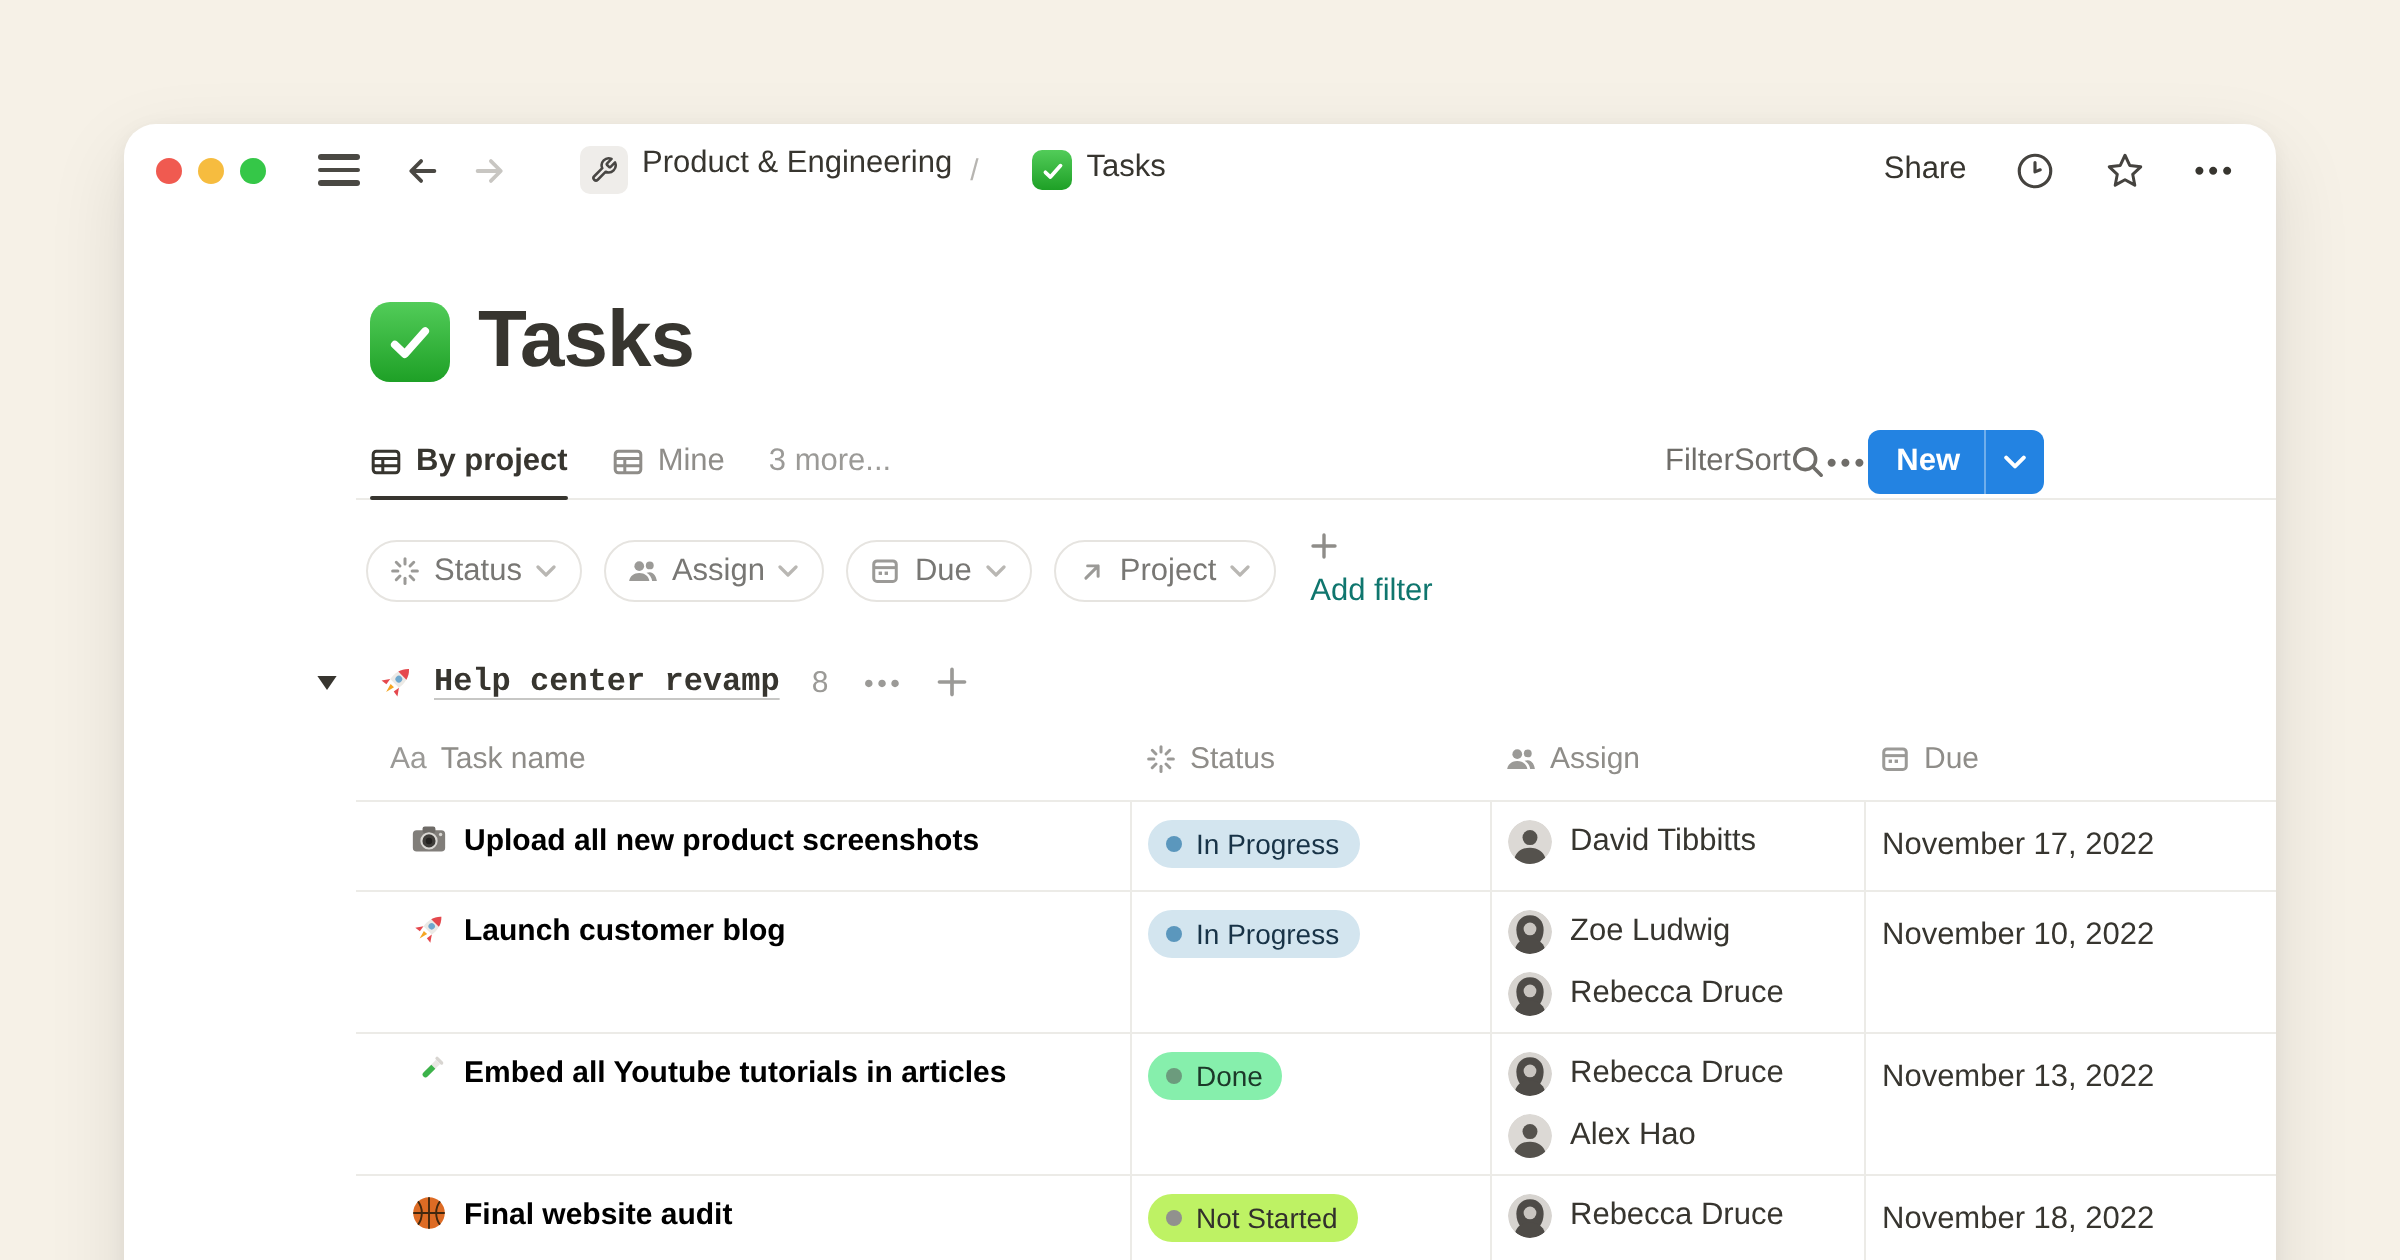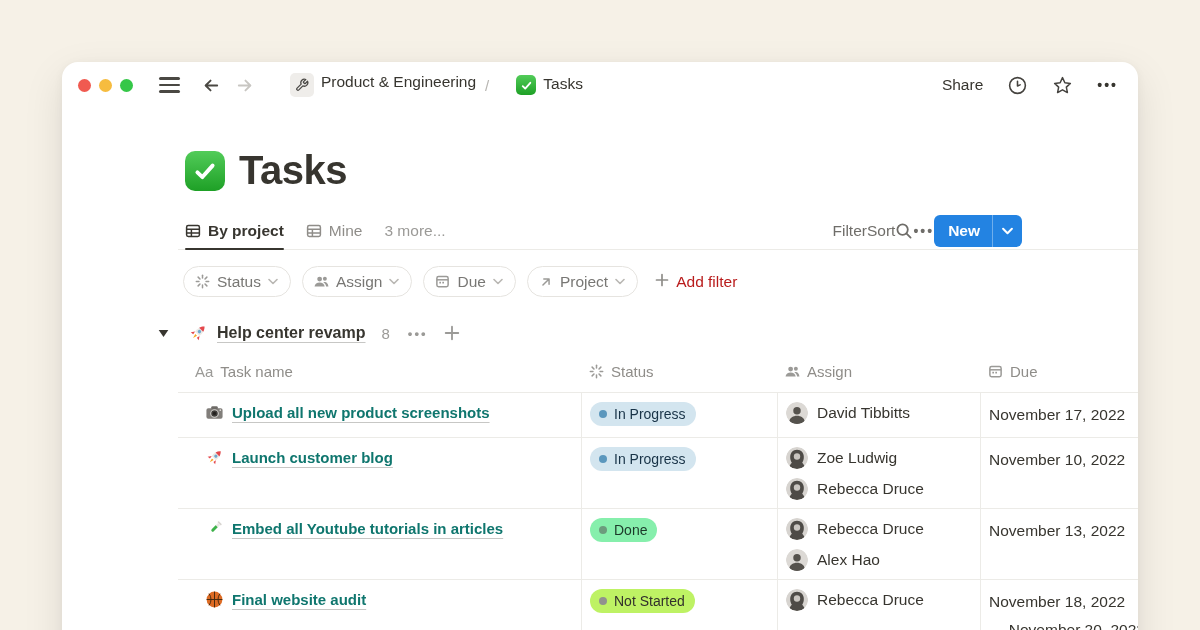--- a/index.html
+++ b/index.html
@@ -49,43 +49,43 @@
   .toolbar-right { margin-left:auto; display:flex; align-items:center; }
   .tool-label { font-size:15.5px; color:#6F6D69; cursor:pointer; }
   .new-btn { display:flex; align-items:stretch; height:32px; border-radius:6px; overflow:hidden; background:#2383E2; cursor:pointer; }
   .new-main { color:#fff; font-size:15.5px; font-weight:bold; display:flex; align-items:center; padding:0 12px 0 14px;text-align:center; }
   .new-split { width:1px; background:rgba(255,255,255,.35); }
   .new-chev { display:flex; align-items:center; padding:0 9px; }
   
   .chips-row { margin-left:121px; margin-top:16px; display:flex; align-items:center; gap:11px; }
   .chip { display:flex; align-items:center; gap:7px; height:31px; padding:0 12px 0 11px;
           border:1px solid #E6E4E0; border-radius:16px; color:#787774; font-size:15.5px; cursor:pointer; background:#fff; }
-  .add-filter { display:flex; align-items:flex-start; gap:7px; color:#b91c1c; font-size:15.5px; cursor:pointer; margin-left:6px; }
+  .add-filter { display:flex; align-items:flex-start; gap:7px; color:#0f766e; font-size:15.5px; cursor:pointer; margin-left:6px;flex-direction:column; }
   
   .group-row { margin-left:96px; margin-top:26px; display:flex; align-items:center; }
   .toggle { margin-right:19px; cursor:pointer; display:flex; }
   .group-title { font-size:16px; font-weight:bold; color:#37352F; cursor:pointer;
-                 text-decoration:underline; text-decoration-color:rgba(55,53,47,.28); text-underline-offset:4px; text-decoration-thickness:1px; }
+                 text-decoration:underline; text-decoration-color:rgba(55,53,47,.28); text-underline-offset:4px; text-decoration-thickness:1px;font-family:Liberation Mono, monospace; }
   .group-emoji { margin-right:9px; display:flex; }
   .group-count { color:#9B9A97; font-size:15px; margin-left:16px; }
   .group-dots { color:#9B9A97; letter-spacing:2px; font-weight:bold; font-size:13px; margin-left:18px; cursor:pointer; }
   .group-plus { margin-left:16px; cursor:pointer; display:flex; }
   
   .tbl { margin-left:116px; width:960px; margin-top:8px; }
-  .t-row { display:grid; grid-template-columns:387px 180px 187px 206px; border-bottom:1px solid #ECEBE7;gap:16px; }
+  .t-row { display:grid; grid-template-columns:387px 180px 187px 206px; border-bottom:1px solid #ECEBE7; }
   .t-head { height:42px; }
   .h-cell { display:flex; align-items:center; gap:7px; color:#8F8D89; font-size:15px; padding-left:8px; }
   .h-cell.first { padding-left:17px; }
   .aa { font-size:15px; color:#9B9A97; }
   .t-body .cell { padding:8px 8px 8px 8px; }
   .t-body .cell + .cell { border-left:1px solid #ECEBE7; }
   .cell-title { padding-left:27px !important; font-size:15px; line-height:24px; }
   .row-emoji { display:inline-block; vertical-align:-4px; margin-right:8px; }
-  .task-link { font-weight:bold; color:#0f766e; cursor:pointer;
-               text-decoration:underline; text-decoration-color:rgba(55,53,47,.28); text-underline-offset:4px; text-decoration-thickness:1px; }
+  .task-link { font-weight:bold; color:#000000; cursor:pointer;
+               text-decoration-color:rgba(55,53,47,.28); text-underline-offset:4px; text-decoration-thickness:1px; }
   .pill { display:inline-flex; align-items:center; gap:7px; height:24px; padding:0 10px 0 9px; border-radius:13px; font-size:14px; cursor:pointer; }
   .pill i { width:8px; height:8px; border-radius:50%; display:block; }
   .pill-blue { background:#D3E5EF; color:#183347; } .pill-blue i { background:#5B97BD; }
   .pill-green { background:#86efac; color:#1C3829; } .pill-green i { background:#6C9B7D; }
   .pill-gray { background:#bef264; color:#32302C; } .pill-gray i { background:#91918E; }
   .cell-status { padding-top:9px !important; }
   .cell-assign { display:flex; flex-direction:column; gap:9px; padding-top:9px !important; }
   .person { display:flex; align-items:center; gap:9px; cursor:pointer; }
   .person span.pname { font-size:15.5px; color:#37352F; }
   .avatar { width:22px; height:22px; border-radius:50%; overflow:hidden; display:flex; flex:none; }

